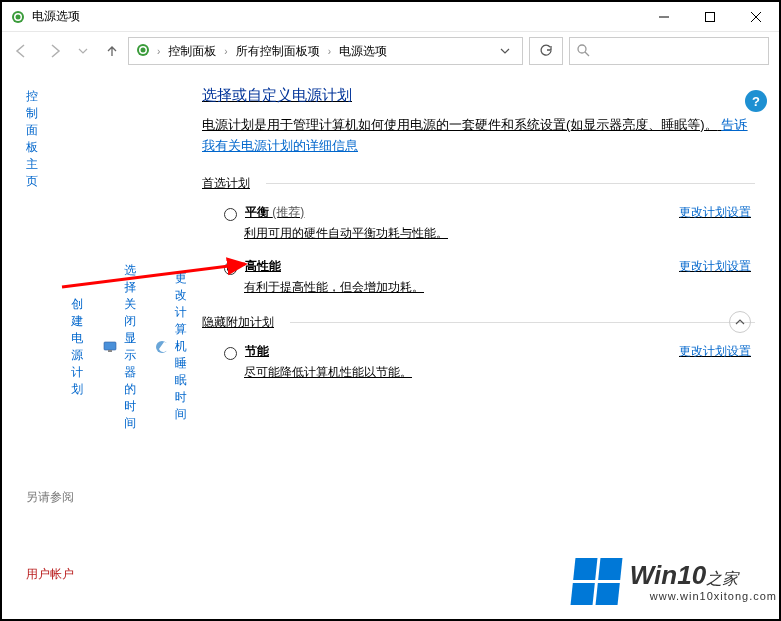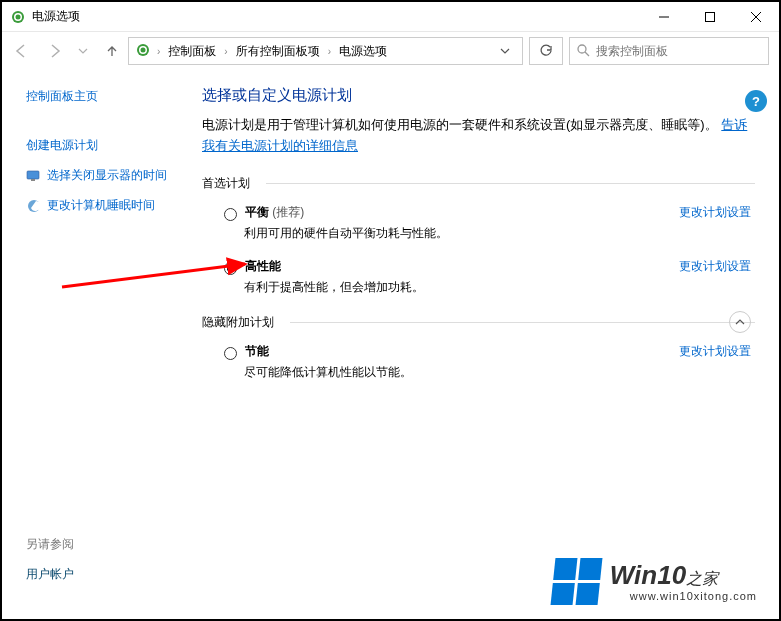--- a/index.html
+++ b/index.html
@@ -80,37 +80,38 @@
   
   .content {
     display: flex;
     height: calc(100% - 68px);
     position: relative;
   }
   .sidebar {
     width: 200px;
     padding: 18px 14px 14px 24px;
     display: flex;
-    flex-direction: column;
+    flex-direction: row;
     gap: 13px;
   }
   .sidebar a { color: #0066cc; text-decoration: none; font-size: 12px; }
   .sidebar .side-item { display: flex; align-items: center; gap: 5px;}
   .sidebar .ico { width:16px; height:16px; display:flex; align-items:center; justify-content:center; }
   .sidebar-bottom {
     position: absolute;
     bottom: 36px; left: 24px;
     display: flex; flex-direction: column; gap: 13px; justify-content: flex-end;
   }
   .sidebar-bottom .hdr { color: #7a7a7a; }
-  .sidebar-bottom a { color: #0c4a6e; text-decoration: none; }
+  .sidebar-bottom a { color: #b91c1c; text-decoration: none; margin-top: 47px; }
   .main {
     flex: 1;
     padding: 16px 24px 16px 0;
     position: relative;
+    text-decoration: underline;
   }
   .main h1 { color: #003399; font-size: 15px; font-weight: normal; margin-bottom: 10px; }
   .desc { font-size: 13px; color: #000; line-height: 1.6; }
   .desc a { color: #0066cc; text-decoration: underline; }
   .section-title {
     display: flex; align-items: center; gap: 16px;
     margin-top: 18px; margin-bottom: 8px;
     font-size: 12px; color: #000;
   }
   .section-title .line { flex:1; height:1px; background:#ddd; }
@@ -145,21 +146,21 @@
     width: 22px; height: 22px;
     border-radius: 50%;
     background: #1e90d2;
     color: #fff;
     display: flex; align-items: center; justify-content: center;
     font-weight: bold; font-size: 13px;
   }
   
   .watermark {
     position: absolute;
-    bottom: 14px; right: 22px;
+    bottom: 14px; right: 2px;
     display: flex; align-items: center; gap: 10px;
     color:#333;
   }
   .winlogo { display:grid; grid-template-columns: 22px 22px; grid-template-rows: 22px 22px; gap:3px; transform: skewX(-6deg);}
   .winlogo div{ background:#0078d7;}
   .watermark .txt { display:flex; flex-direction:column; align-items:flex-start; line-height:1.1;}
   .watermark .t1{ font-size:26px; font-weight:bold; font-style:italic;}
   .watermark .t1 .sm{ font-size:16px; font-weight:normal;}
   .watermark .t2{ font-size:11px; letter-spacing:1px;margin-left:20px;}
   
@@ -252,21 +253,20 @@
         <path d="M12 2 L12 6 L8 6" fill="none" stroke="#555" stroke-width="1.3"></path>
       </svg>
   </div>
   <div class="search-box">
     <span>
       <svg width="14" height="14">
           <circle cx="6" cy="6" r="4" fill="none" stroke="#999" stroke-width="1.3"></circle>
           <line x1="9" y1="9" x2="13" y2="13" stroke="#999" stroke-width="1.3"></line>
         </svg>
     </span>
-    <input type="text" placeholder="搜索控制面板" style="">
   </div>
 </div>
 
 <div class="help-badge">?</div>
 
 <div class="content">
   <div class="sidebar">
     <a href="#">控制面板主页</a>
     <div style="height:6px"></div>
     <div class="side-item">

